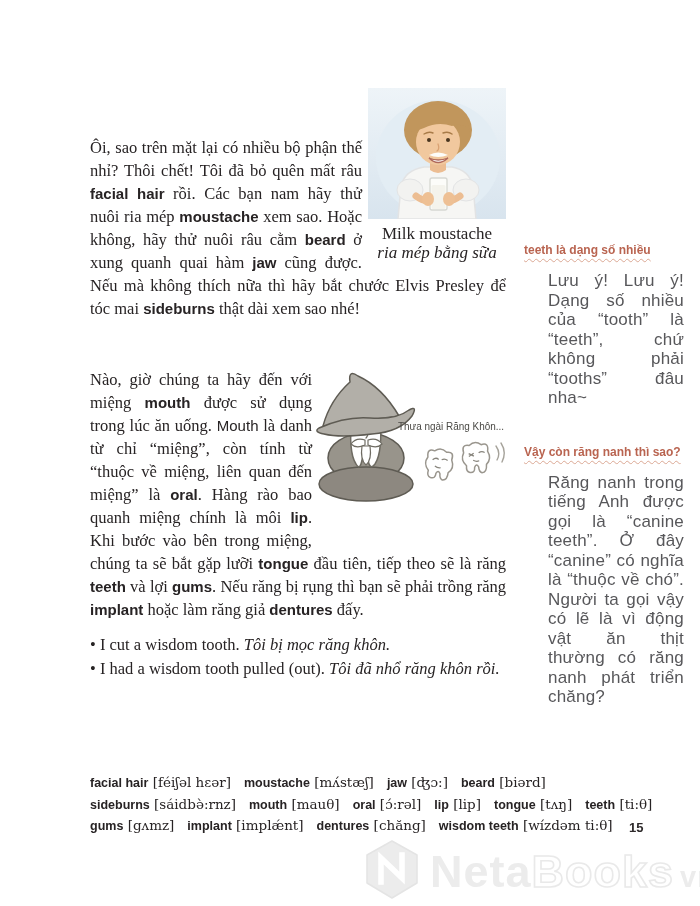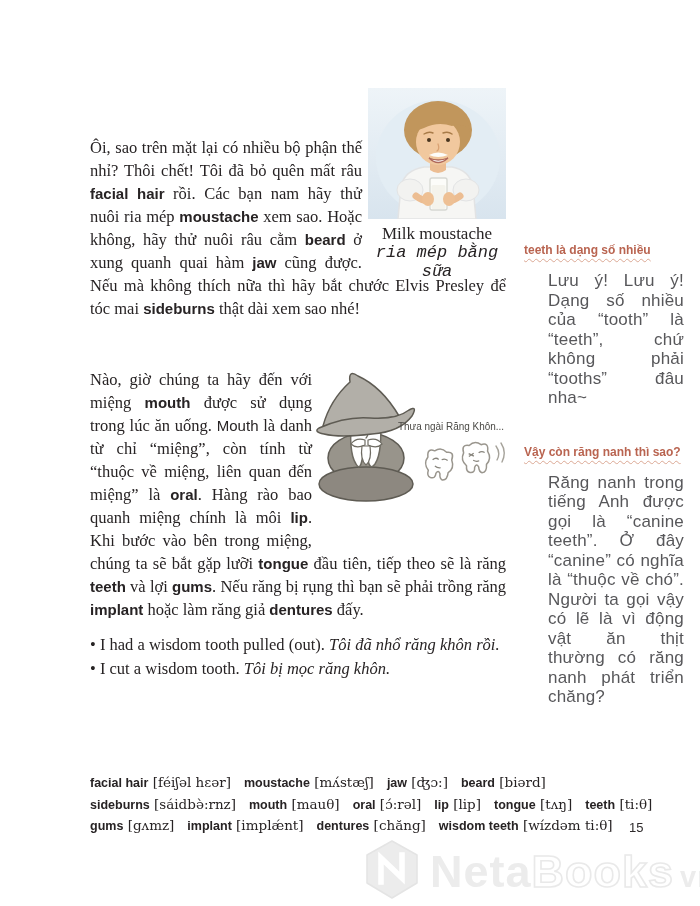--- a/index.html
+++ b/index.html
@@ -15,21 +15,21 @@
   
   .main-col { position: absolute; left: 90px; top: 88px; width: 416px; }
   .body-par { font-size: 16.5px; line-height: 23px; text-align: justify; margin-top: 48px; }
   .s-b { font-family: "Liberation Sans","DejaVu Sans",sans-serif; font-weight: 700; font-size: 15px; }
   .s-n { font-family: "Liberation Sans","DejaVu Sans",sans-serif; font-size: 15px; }
   .s-i { font-style: italic; }
 
   figure.photo-fig { float: right; width: 144px; height: 172px; margin: 0 0 4px 0; text-align: center; }
   figure.photo-fig svg.photo { display:block; width:138px; height:131px; margin-left:6px; }
   figcaption.photo-cap { margin-top: 5px; font-size: 17px; line-height: 19px; margin-left:6px; }
-  figcaption.photo-cap .cap-vi { font-style: italic; font-family: Liberation Mono, monospace; }
+  figcaption.photo-cap .cap-vi { font-style: italic; }
 
   .p2wrap { margin-top: 14px; }
   figure.wizard-fig { float: right; width: 194px; height: 168px; margin: 0; }
   figure.wizard-fig svg { display:block; width:194px; height:168px; }
 
   ul.bullets { list-style:none; margin-top: 12px; font-size: 16.5px; line-height: 24px; }
   ul.bullets li::before { content:"•\00a0 "; }
 
   
   .sidebar { position:absolute; left:524px; top:240px; width:160px;
@@ -46,21 +46,21 @@
   
   .vocab { position:absolute; left:90px; top:772px; width:432px;text-align:right; }
   .vline { line-height: 19.5px; white-space: nowrap; }
   .ventry { margin-right: 13px; }
   .vw { font-family:"Liberation Sans","DejaVu Sans",sans-serif; font-weight:700; font-size:12.5px; color:#272324; }
   .vipa { font-family:"DejaVu Serif","Liberation Serif",serif; font-size:13.5px; color:#272324; }
 
   
   .pageno { position:absolute; left:629px; top:820px;
             font-family:"Liberation Sans","DejaVu Sans",sans-serif;
-            font-weight:400; font-size:13px; color:#2e2a2b; }
+            font-weight:700; font-size:13px; color:#2e2a2b; }
   .watermark { position:absolute; left:360px; top:838px; width:340px; height:68px; }
 </style>
 </head>
 <body>
 
 <div class="page">
 
   <div class="main-col">
 
     <figure class="photo-fig">
@@ -149,22 +149,22 @@
             <path d="M6,10 l5,3 m0,-3 l-5,3 M16,10 q3,-2 6,0" fill="none" stroke="#87847c" stroke-width="1.3"></path>
             <path d="M10,17 q3,2 6,1" fill="none" stroke="#87847c" stroke-width="1.1"></path>
           </g>
           <path d="M184,78 q5,7 1,14 M189,75 q6,9 1,19" stroke="#a6a39b" stroke-width="1.4" fill="none" stroke-linecap="round"></path>
         </svg>
       </figure>
       <p class="body-par"><span>Nào, giờ chúng ta hãy đến với miệng </span><span class="s-b">mouth</span><span> được sử dụng trong lúc ăn uống. </span><span class="s-n">Mouth</span><span> là danh từ chỉ “miệng”, còn tính từ “thuộc về miệng, liên quan đến miệng” là </span><span class="s-b">oral</span><span>. Hàng rào bao quanh miệng chính là môi </span><span class="s-b">lip</span><span>. Khi bước vào bên trong miệng, chúng ta sẽ bắt gặp lưỡi </span><span class="s-b">tongue</span><span> đầu tiên, tiếp theo sẽ là răng </span><span class="s-b">teeth</span><span> và lợi </span><span class="s-b">gums</span><span>. Nếu răng bị rụng thì bạn sẽ phải trồng răng </span><span class="s-b">implant</span><span> hoặc làm răng giả </span><span class="s-b">dentures</span><span> đấy.</span></p>
     </div>
 
     <ul class="bullets">
+      <li><span>I cut a wisdom tooth. </span><span class="s-i">Tôi bị mọc răng khôn.</span></li>
       <li><span>I had a wisdom tooth pulled (out). </span><span class="s-i">Tôi đã nhổ răng khôn rồi.</span></li>
-      <li><span>I cut a wisdom tooth. </span><span class="s-i">Tôi bị mọc răng khôn.</span></li>
     </ul>
   </div>
 
   <aside class="sidebar">
     <section class="note">
       <h3>teeth là dạng số nhiều</h3>
       <p>Lưu ý! Lưu ý! Dạng số nhiều của “tooth” là “teeth”, chứ không phải “tooths” đâu nha~</p>
     </section>
     <section class="note">
       <h3>Vậy còn răng nanh thì sao?</h3>

